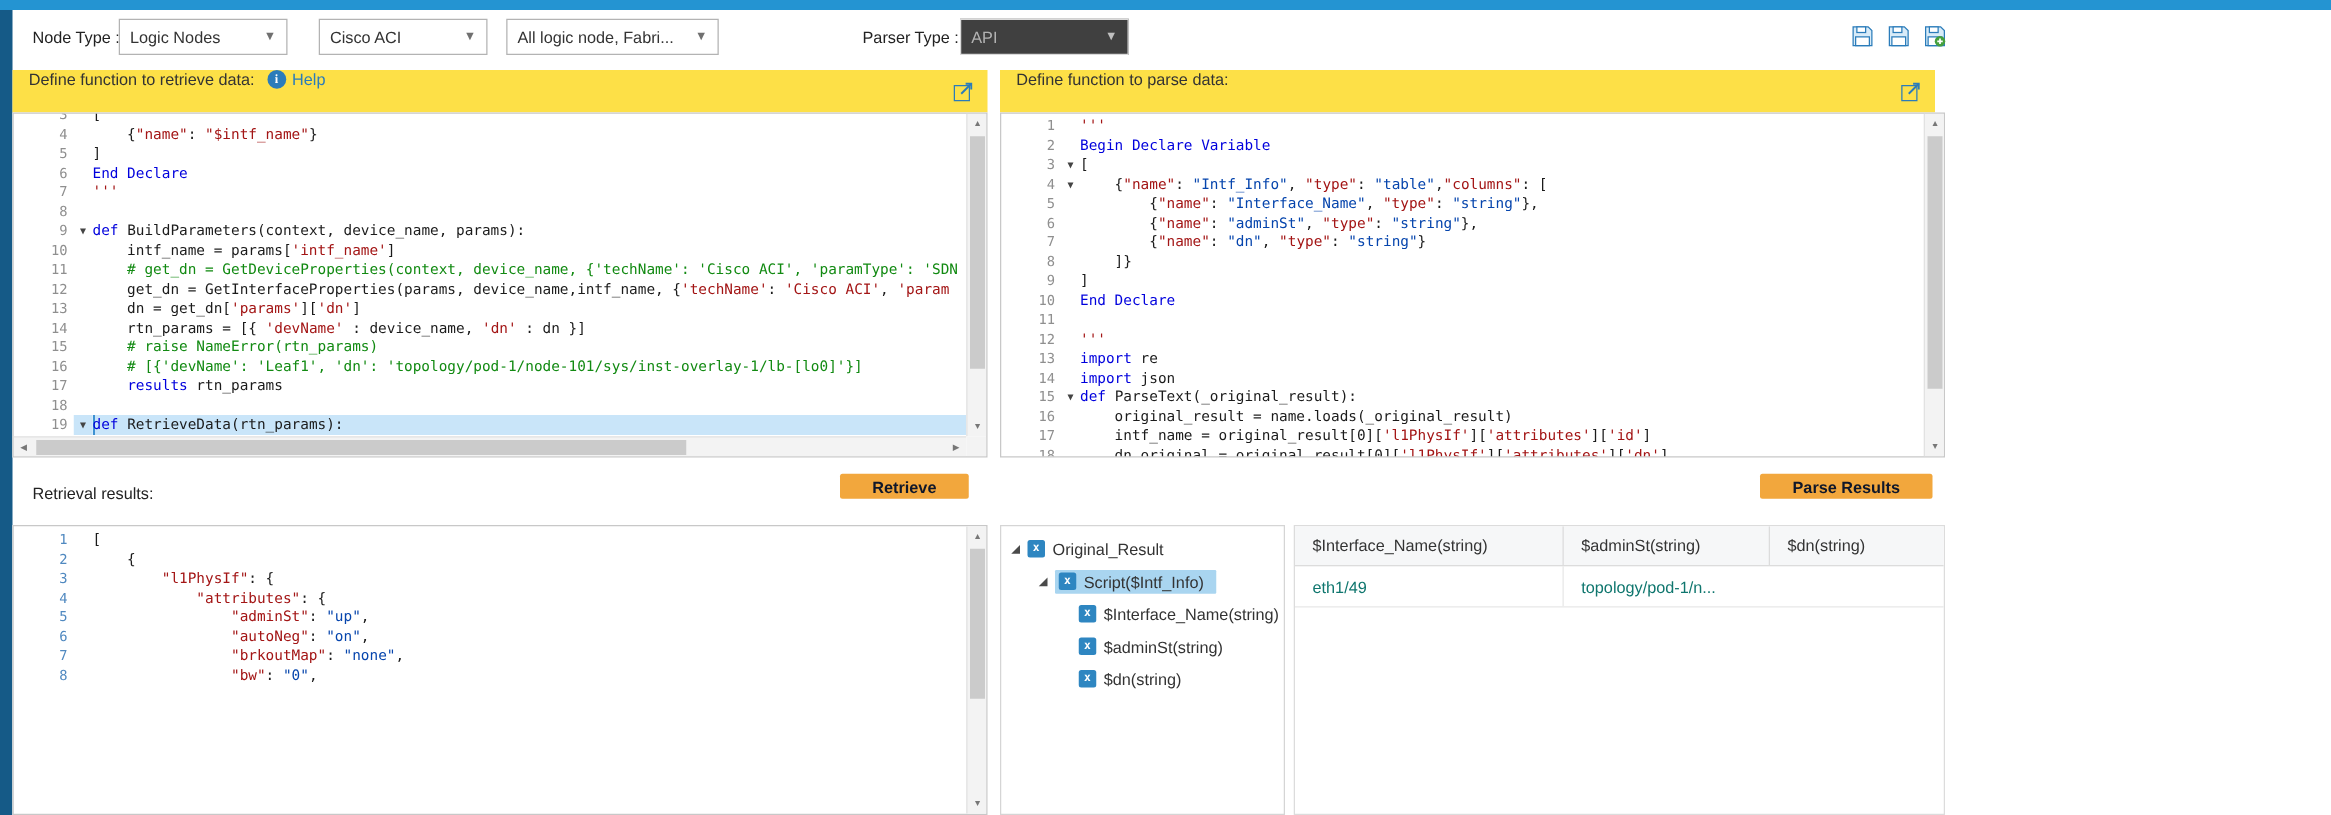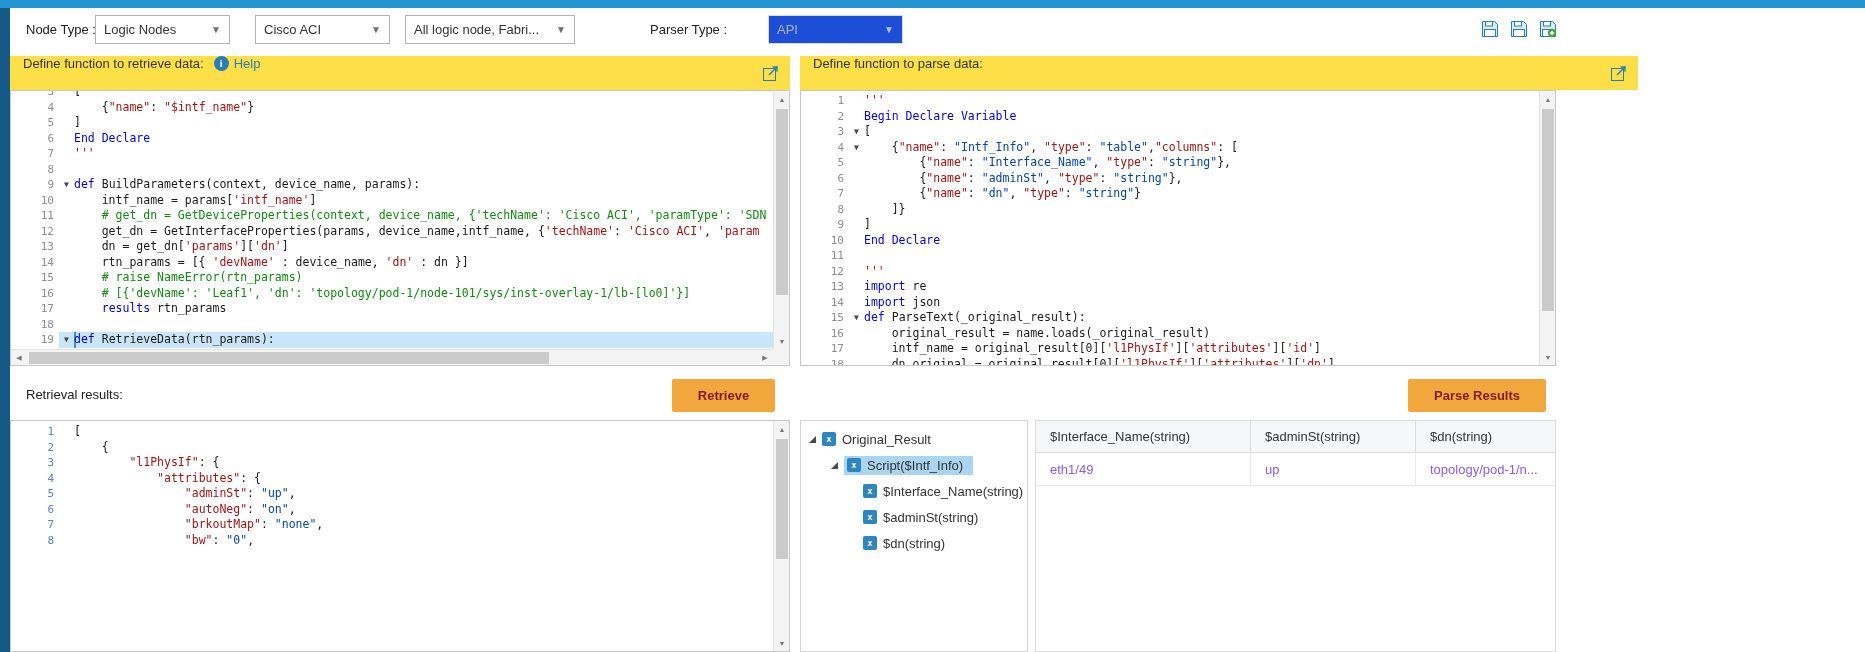--- a/index.html
+++ b/index.html
@@ -9,21 +9,21 @@
 
   
   .top-accent{position:absolute;left:0;top:0;width:1865px;height:8px;background:#2494d2}
   .left-accent{position:absolute;left:0;top:8px;width:10px;height:644px;background:#155a87}
 
   
   .tb-label{position:absolute;top:22px;font-size:13px;color:#222;white-space:nowrap}
   .select{position:absolute;top:15px;height:29px;border:1px solid #b3b3b3;background:#fff;
           display:flex;align-items:center;padding:0 8px;font-size:13px;color:#333;cursor:pointer}
   .select .chev{margin-left:auto;color:#707070;font-size:10px;padding-left:8px}
-  .select.disabled{color:#b2b2b2;border-color:#dadada;background:#1d4ed8}
+  .select.disabled{color:#b2b2b2;border-color:#dadada;background:#404040}
   .select.disabled .chev{color:#c0c0c0}
   .save-group{position:absolute;left:1481px;top:20px;display:flex;gap:11px}
   .save-group .icon-btn{width:18px;height:18px;cursor:pointer}
 
   
   .panel-header{position:absolute;height:34px;background:#fde047;display:flex;align-items:flex-start;
                 font-size:13px;color:#333}
   .panel-title{padding-left:13px;white-space:nowrap}
   .help-wrap{display:flex;align-items:center;margin-left:10px;cursor:pointer}
   .info-icon{width:15px;height:15px;border-radius:50%;background:#2b7cba;color:#fff;font-size:10px;
@@ -50,39 +50,39 @@
   
   .vscroll{position:absolute;width:16px;background:#f3f3f3;border-left:1px solid #e2e2e2}
   .hscroll{position:absolute;height:16px;background:#f3f3f3;border-top:1px solid #e2e2e2}
   .sb-btn{position:absolute;width:16px;height:16px;color:#777;font-size:7px;display:flex;
           align-items:center;justify-content:center;cursor:pointer}
   .sb-thumb{position:absolute;background:#cbcbcb;cursor:pointer}
   .sb-corner{position:absolute;width:16px;height:16px;background:#f3f3f3}
 
   
   .results-label{position:absolute;left:26px;top:387px;font-size:13px;color:#222}
-  .btn{position:absolute;height:33px;background:#f2a73d;color:#7f1d1d;font-size:13px;font-weight:bold;
+  .btn{position:absolute;height:20px;background:#f2a73d;color:#0f172a;font-size:13px;font-weight:bold;
        display:flex;align-items:center;justify-content:center;border-radius:2px;cursor:pointer}
 
   
   .tree{position:absolute;border:1px solid #d5d5d5;background:#fff;font-size:13px;color:#333;overflow:hidden;padding-top:5px}
   .tnode{display:flex;align-items:center;height:26px;cursor:pointer;white-space:nowrap}
   .texp{width:0;height:0;border-left:7px solid transparent;border-bottom:7px solid #4a4a4a;margin-right:6px;flex:none}
   .ticon{width:14px;height:14px;background:#2e86c1;color:#fff;font-size:9px;font-weight:bold;
          display:flex;align-items:center;justify-content:center;border-radius:2px;margin-right:6px;flex:none;
          font-family:"DejaVu Sans Mono",monospace}
   .tsel{display:inline-flex;align-items:center;background:#a9d5f0;padding:2px 10px 2px 3px;border-radius:1px}
 
   
   .rtable{position:absolute;border:1px solid #dcdcdc;background:#fff;overflow:hidden}
   .th-row{display:flex;height:32px;background:#f6f7f8;border-bottom:1px solid #dcdcdc}
   .th{font-size:13px;color:#333;display:flex;align-items:center;padding-left:14px;border-right:1px solid #dcdcdc;overflow:hidden;white-space:nowrap}
   .th:last-child{border-right:none}
   .td-row{display:flex;height:33px;border-bottom:1px solid #e8e8e8}
-  .td{font-size:13px;color:#8b5cf6;display:flex;align-items:center;padding-left:14px;border-right:1px solid #e8e8e8;overflow:hidden;white-space:nowrap}
+  .td{font-size:13px;color:#0f766e;display:flex;align-items:center;padding-left:14px;border-right:1px solid #e8e8e8;overflow:hidden;white-space:nowrap}
   .td:last-child{border-right:none}
   .col-1{width:215px;flex:none}.col-2{width:165px;flex:none}.col-3{flex:1}
 </style>
 </head>
 <body>
 
 <div class="app">
 
   <div class="top-accent"></div>
   <div class="left-accent"></div>
@@ -97,21 +97,21 @@
   <div class="select" style="left:255px;width:135px">
     <span>Cisco ACI</span>
     <span class="chev">▼</span>
   </div>
 
   <div class="select" style="left:405px;width:170px">
     <span>All logic node, Fabri...</span>
     <span class="chev">▼</span>
   </div>
 
-  <span class="tb-label" style="left:650px">Parser Type :</span>
+  <span class="tb-label" style="left:690px">Parser Type :</span>
 
   <div class="select disabled" style="left:768px;width:135px">
     <span>API</span>
     <span class="chev">▼</span>
   </div>
 
   <div class="save-group">
     <span class="icon-btn">
       <svg width="18" height="18" viewBox="0 0 18 18">
           <path d="M1.5 1.5 h12 l3 3 v12 h-15 z" fill="#d8ebf8" stroke="#2b7cba"></path>
@@ -145,21 +145,21 @@
     </span>
     <span class="expand-btn">
       <svg width="18" height="18" viewBox="0 0 18 18">
           <rect x="1.5" y="4.5" width="12" height="12" fill="none" stroke="#2b7cba"></rect>
           <path d="M7 11 L15 3" stroke="#2b7cba" stroke-width="1.5"></path>
           <path d="M10.5 3 H15 V7.5" fill="none" stroke="#2b7cba" stroke-width="1.5"></path>
         </svg>
     </span>
   </div>
 
-  <div class="panel-header" style="left:800px;top:56px;width:838px">
+  <div class="panel-header" style="left:800px;top:56px;width:748px">
     <span class="panel-title">Define function to parse data:</span>
     <span class="expand-btn">
       <svg width="18" height="18" viewBox="0 0 18 18">
           <rect x="1.5" y="4.5" width="12" height="12" fill="none" stroke="#2b7cba"></rect>
           <path d="M7 11 L15 3" stroke="#2b7cba" stroke-width="1.5"></path>
           <path d="M10.5 3 H15 V7.5" fill="none" stroke="#2b7cba" stroke-width="1.5"></path>
         </svg>
     </span>
   </div>
 
@@ -284,19 +284,18 @@
 
   <div class="rtable" style="left:1035px;top:420px;width:521px;height:232px">
     <div class="th-row" id="table-head">
         <div class="th col-1">$Interface_Name(string)</div>
         <div class="th col-2">$adminSt(string)</div>
         <div class="th col-3">$dn(string)</div>
       </div>
     <div id="table-body">
         <div class="td-row">
           <div class="td col-1">eth1/49</div>
-          <div class="td col-2">up</div>
           <div class="td col-3">topology/pod-1/n...</div>
         </div>
       </div>
   </div>
 
 </div>
 
 </body></html>

